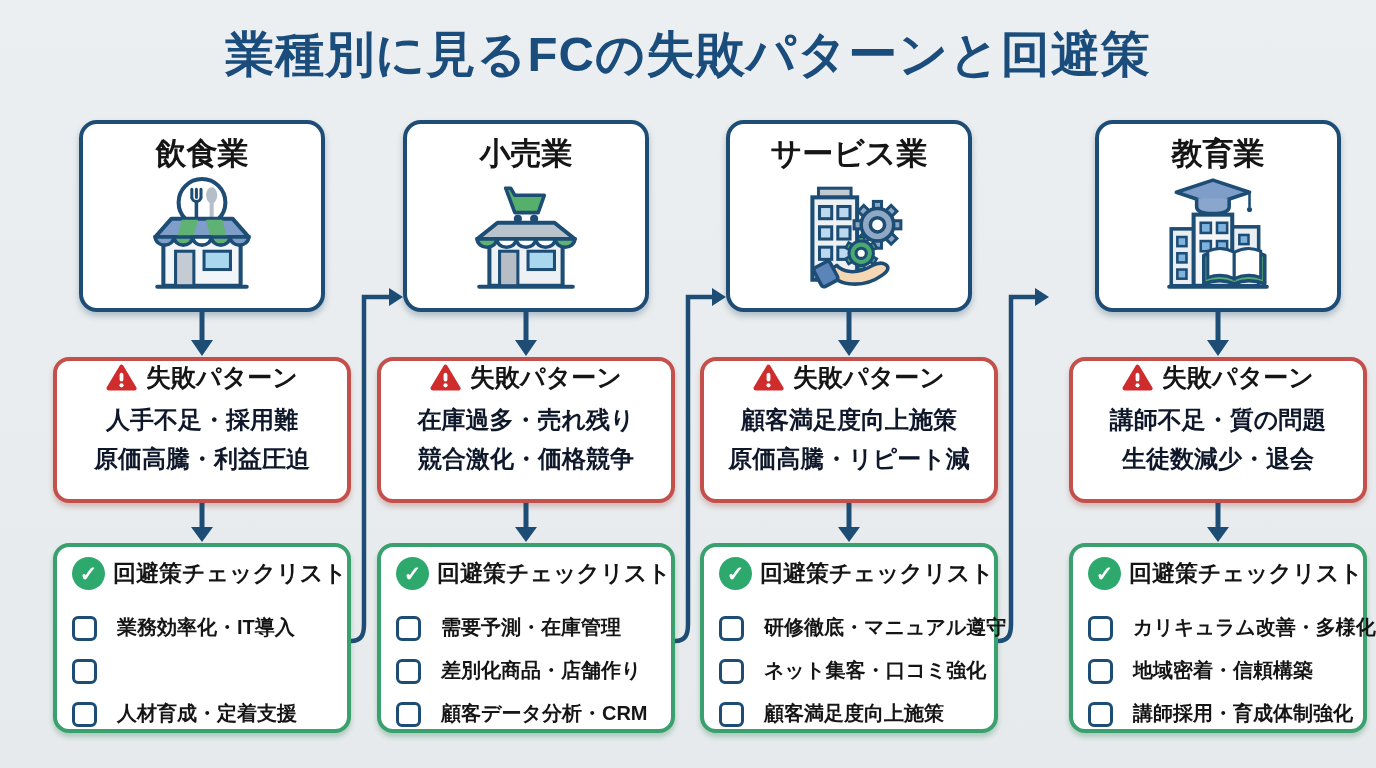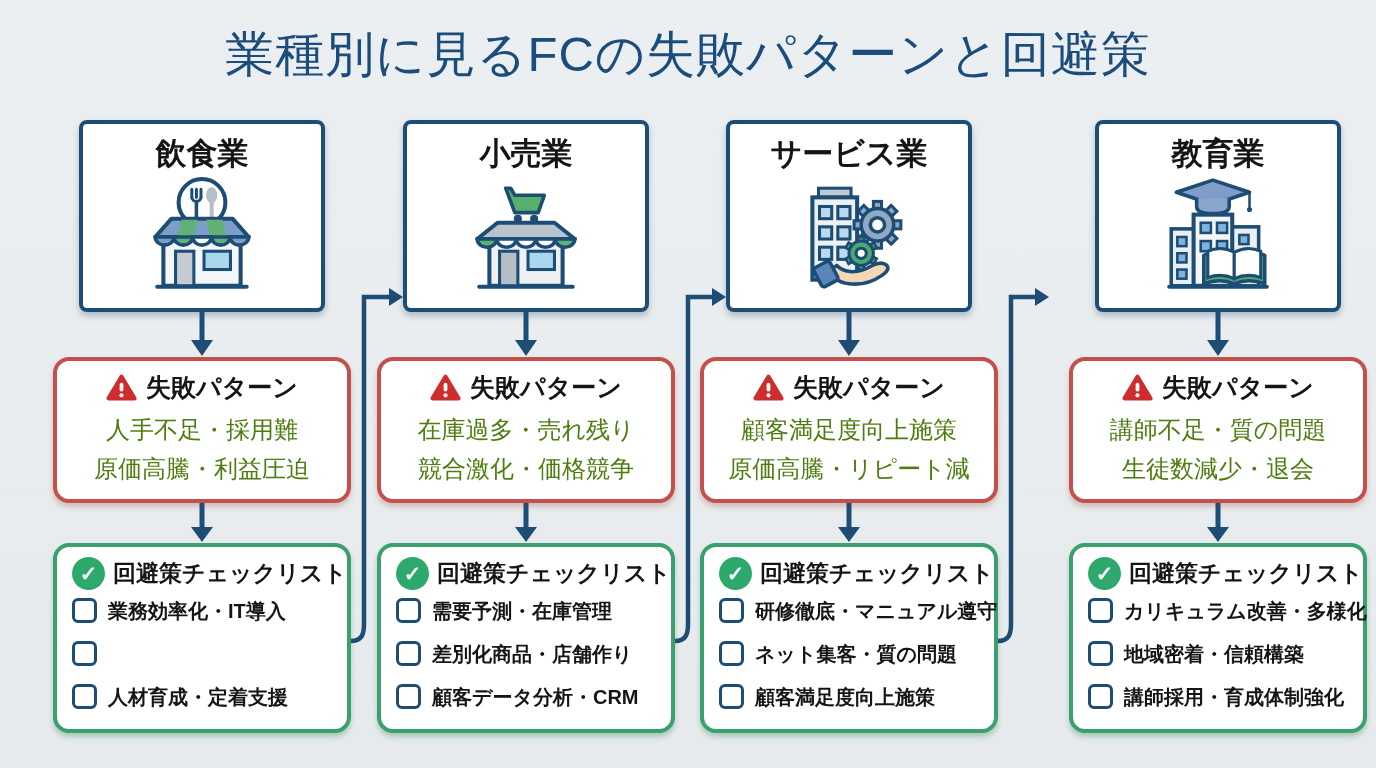--- a/index.html
+++ b/index.html
@@ -1,56 +1,56 @@
 <!DOCTYPE html>
 <html><head>
 <meta charset="utf-8">
 <style>
   *{box-sizing:border-box;margin:0;padding:0}
   html,body{width:1376px;height:768px}
   body{background:#e8eced;font-family:"Liberation Sans",sans-serif;overflow:hidden;position:relative}
   .canvas{position:absolute;inset:0;background:linear-gradient(180deg,#ebeff1 0%,#e6eaec 100%)}
   .title{position:absolute;top:22px;left:0;width:100%;text-align:center;
-         font-size:49px;font-weight:400;color:#1a4c7c;letter-spacing:1px}
+         font-size:49px;font-weight:700;color:#1a4c7c;letter-spacing:1px}
   .connectors{position:absolute;left:0;top:0;width:1376px;height:768px;pointer-events:none}
   .columns{position:absolute;inset:0}
   .column{position:absolute;top:120px;width:298px;height:616px}
   .column:nth-child(1){left:53px}
   .column:nth-child(2){left:377px}
   .column:nth-child(3){left:700px}
   .column:nth-child(4){left:1069px}
 
   .icon-box{position:absolute;top:0;left:26px;width:246px;height:192px;background:#fff;
-            border:4px solid #1d4d75;border-radius:8px;box-shadow:0 4px 6px rgba(20,60,95,.28);
+            border:4px solid #1d4d75;border-radius:18px;box-shadow:0 4px 6px rgba(20,60,95,.28);
             display:flex;flex-direction:column;align-items:center;overflow:hidden}
   .industry-name{margin-top:9px;font-size:31px;font-weight:800;color:#151515}
   .industry-icon{margin-top:1px}
   .industry-icon svg{width:150px;height:122px;display:block}
 
   .arrow{position:absolute;left:0;width:100%;display:flex;justify-content:center}
   .arrow-1{top:192px;height:45px}
   .arrow-2{top:383px;height:40px}
   .arrow svg{height:100%}
 
   .failure-box{position:absolute;top:237px;left:0;width:298px;height:146px;background:#fff;
                border:4px solid #c4504c;border-radius:16px;box-shadow:0 4px 5px rgba(150,50,45,.25);
-               text-align:center;padding-top:10px}
+               text-align:center;}
   .failure-header{display:flex;align-items:center;justify-content:center;gap:9px;
                   font-size:25px;font-weight:800;color:#151515}
   .failure-header svg{width:31px;height:28px}
-  .failure-lines{margin-top:6px;font-size:24px;font-weight:400;color:#4d7c0f;line-height:39px;white-space:nowrap}
+  .failure-lines{margin-top:6px;font-size:24px;font-weight:700;color:#0f172a;line-height:39px;white-space:nowrap}
 
   .checklist-box{position:absolute;top:423px;left:0;width:298px;height:190px;background:#fff;
                  border:4px solid #3aa06e;border-radius:16px;box-shadow:0 4px 5px rgba(40,125,80,.3);
                  padding:10px 6px 0 15px}
   .check-header{display:flex;align-items:center;gap:8px;font-size:23px;font-weight:800;color:#151515;white-space:nowrap}
   .check-circle{width:33px;height:33px;border-radius:50%;background:#2ea96d;color:#fff;
                 font-size:21px;font-weight:800;display:flex;align-items:center;justify-content:center;flex:0 0 auto}
   .check-items{margin-top:8px}
-  .check-row{display:flex;align-items:flex-start;gap:11px;height:43px}
+  .check-row{display:flex;align-items:flex-end;gap:20px;height:43px}
   .cbox{width:25px;height:25px;border:3px solid #1d4d75;border-radius:6px;background:#fff;flex:0 0 auto}
   .ctext{font-size:20px;font-weight:800;color:#151515;white-space:nowrap}
 </style>
 </head>
 <body>
 
 <div class="canvas">
   <h1 class="title">業種別に見るFCの失敗パターンと回避策</h1>
 
   <svg class="connectors" viewBox="0 0 1376 768">
@@ -298,21 +298,21 @@
         <span class="check-circle">✓</span>
         <span>回避策チェックリスト</span>
       </div>
       <div class="check-items">
             <div class="check-row">
               <span class="cbox"></span>
               <span class="ctext">研修徹底・マニュアル遵守</span>
             </div>
             <div class="check-row">
               <span class="cbox"></span>
-              <span class="ctext">ネット集客・質の問題</span>
+              <span class="ctext">ネット集客・口コミ強化</span>
             </div>
             <div class="check-row">
               <span class="cbox"></span>
               <span class="ctext">顧客満足度向上施策</span>
             </div>
           </div>
     </div>
   </div>
 
   <div class="column">

